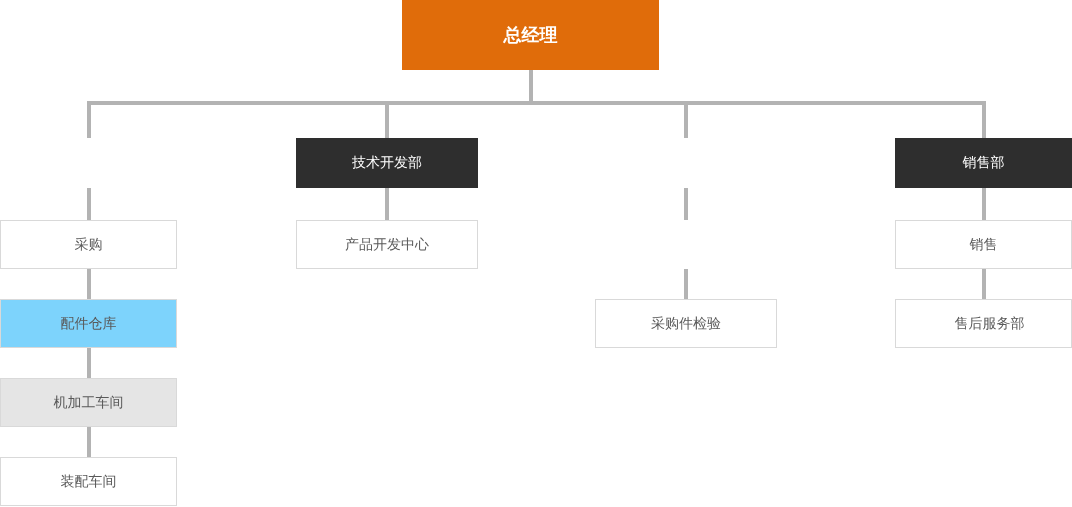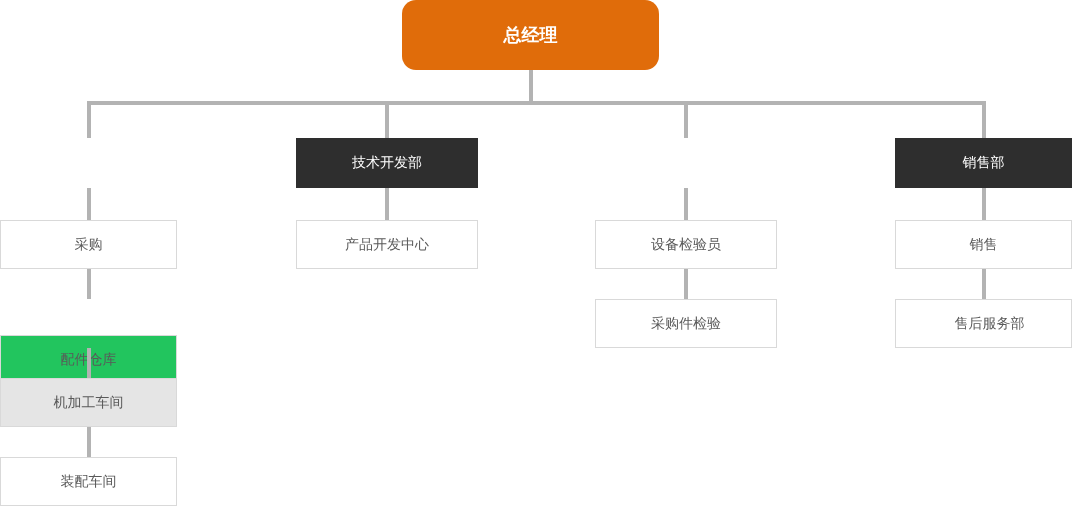--- a/index.html
+++ b/index.html
@@ -17,49 +17,47 @@
     align-items: center;
     justify-content: center;
     box-sizing: border-box;
     font-size: 14px;
     text-align: center;
     white-space: nowrap;
   }
   .node.root {
     font-size: 18px;
     font-weight: 700;
-    border-radius: 14px;
   }
   .line {
     position: absolute;
   }
 </style>
 </head>
 <body>
 
 <div class="stage" id="stage" style="background: rgb(255, 255, 255);">
     <div class="node root" style="left: 402px; top: 0px; width: 257px; height: 70px; background: rgb(224, 108, 10); color: rgb(255, 255, 255);">总经理</div>
     <div class="line" style="left: 528.5px; top: 70px; width: 4px; height: 35px; background: rgb(179, 179, 179);"></div>
     <div class="line" style="left: 86.5px; top: 101px; width: 899px; height: 4px; background: rgb(179, 179, 179);"></div>
     <div class="line" style="left: 86.5px; top: 105px; width: 4px; height: 33px; background: rgb(179, 179, 179);"></div>
     <div class="line" style="left: 86.5px; top: 188px; width: 4px; height: 32px; background: rgb(179, 179, 179);"></div>
     <div class="node leaf" style="left: 0px; top: 220px; width: 177px; height: 49px; background: rgb(255, 255, 255); color: rgb(89, 89, 89); border: 1px solid rgb(217, 217, 217);">采购</div>
     <div class="line" style="left: 86.5px; top: 269px; width: 4px; height: 30px; background: rgb(179, 179, 179);"></div>
-    <div class="node leaf" style="left: 0px; top: 299px; width: 177px; height: 49px; background: #22c55e; color: rgb(89, 89, 89); border: 1px solid rgb(217, 217, 217); margin-top: 36px;">配件仓库</div>
+    <div class="node leaf" style="left: 0px; top: 299px; width: 177px; height: 49px; background: #7dd3fc; color: rgb(89, 89, 89); border: 1px solid rgb(217, 217, 217);">配件仓库</div>
     <div class="line" style="left: 86.5px; top: 348px; width: 4px; height: 30px; background: rgb(179, 179, 179);"></div>
     <div class="node leaf" style="left: 0px; top: 378px; width: 177px; height: 49px; background: #e5e5e5; color: rgb(89, 89, 89); border: 1px solid rgb(217, 217, 217);">机加工车间</div>
     <div class="line" style="left: 86.5px; top: 427px; width: 4px; height: 30px; background: rgb(179, 179, 179);"></div>
     <div class="node leaf" style="left: 0px; top: 457px; width: 177px; height: 49px; background: rgb(255, 255, 255); color: rgb(89, 89, 89); border: 1px solid rgb(217, 217, 217);">装配车间</div>
     <div class="line" style="left: 385px; top: 105px; width: 4px; height: 33px; background: rgb(179, 179, 179);"></div>
     <div class="node dept" style="left: 296px; top: 138px; width: 182px; height: 50px; background: rgb(46, 46, 46); color: rgb(255, 255, 255);">技术开发部</div>
     <div class="line" style="left: 385px; top: 188px; width: 4px; height: 32px; background: rgb(179, 179, 179);"></div>
     <div class="node leaf" style="left: 296px; top: 220px; width: 182px; height: 49px; background: rgb(255, 255, 255); color: rgb(89, 89, 89); border: 1px solid rgb(217, 217, 217);">产品开发中心</div>
     <div class="line" style="left: 684px; top: 105px; width: 4px; height: 33px; background: rgb(179, 179, 179);"></div>
     <div class="line" style="left: 684px; top: 188px; width: 4px; height: 32px; background: rgb(179, 179, 179);"></div>
-    <div class="node leaf" style="left: 595px; top: 220px; width: 182px; height: 49px; background: rgb(255, 255, 255); color: rgb(89, 89, 89); border: 1px solid rgb(217, 217, 217);">设备检验员</div>
     <div class="line" style="left: 684px; top: 269px; width: 4px; height: 30px; background: rgb(179, 179, 179);"></div>
     <div class="node leaf" style="left: 595px; top: 299px; width: 182px; height: 49px; background: rgb(255, 255, 255); color: rgb(89, 89, 89); border: 1px solid rgb(217, 217, 217);">采购件检验</div>
     <div class="line" style="left: 981.5px; top: 105px; width: 4px; height: 33px; background: rgb(179, 179, 179);"></div>
     <div class="node dept" style="left: 895px; top: 138px; width: 177px; height: 50px; background: rgb(46, 46, 46); color: rgb(255, 255, 255);">销售部</div>
     <div class="line" style="left: 981.5px; top: 188px; width: 4px; height: 32px; background: rgb(179, 179, 179);"></div>
     <div class="node leaf" style="left: 895px; top: 220px; width: 177px; height: 49px; background: rgb(255, 255, 255); color: rgb(89, 89, 89); border: 1px solid rgb(217, 217, 217);">销售</div>
     <div class="line" style="left: 981.5px; top: 269px; width: 4px; height: 30px; background: rgb(179, 179, 179);"></div>
     <div class="node leaf" style="left: 895px; top: 299px; width: 177px; height: 49px; background: rgb(255, 255, 255); color: rgb(89, 89, 89); border: 1px solid rgb(217, 217, 217); padding-left: 12px;">售后服务部</div>
   </div>
 

